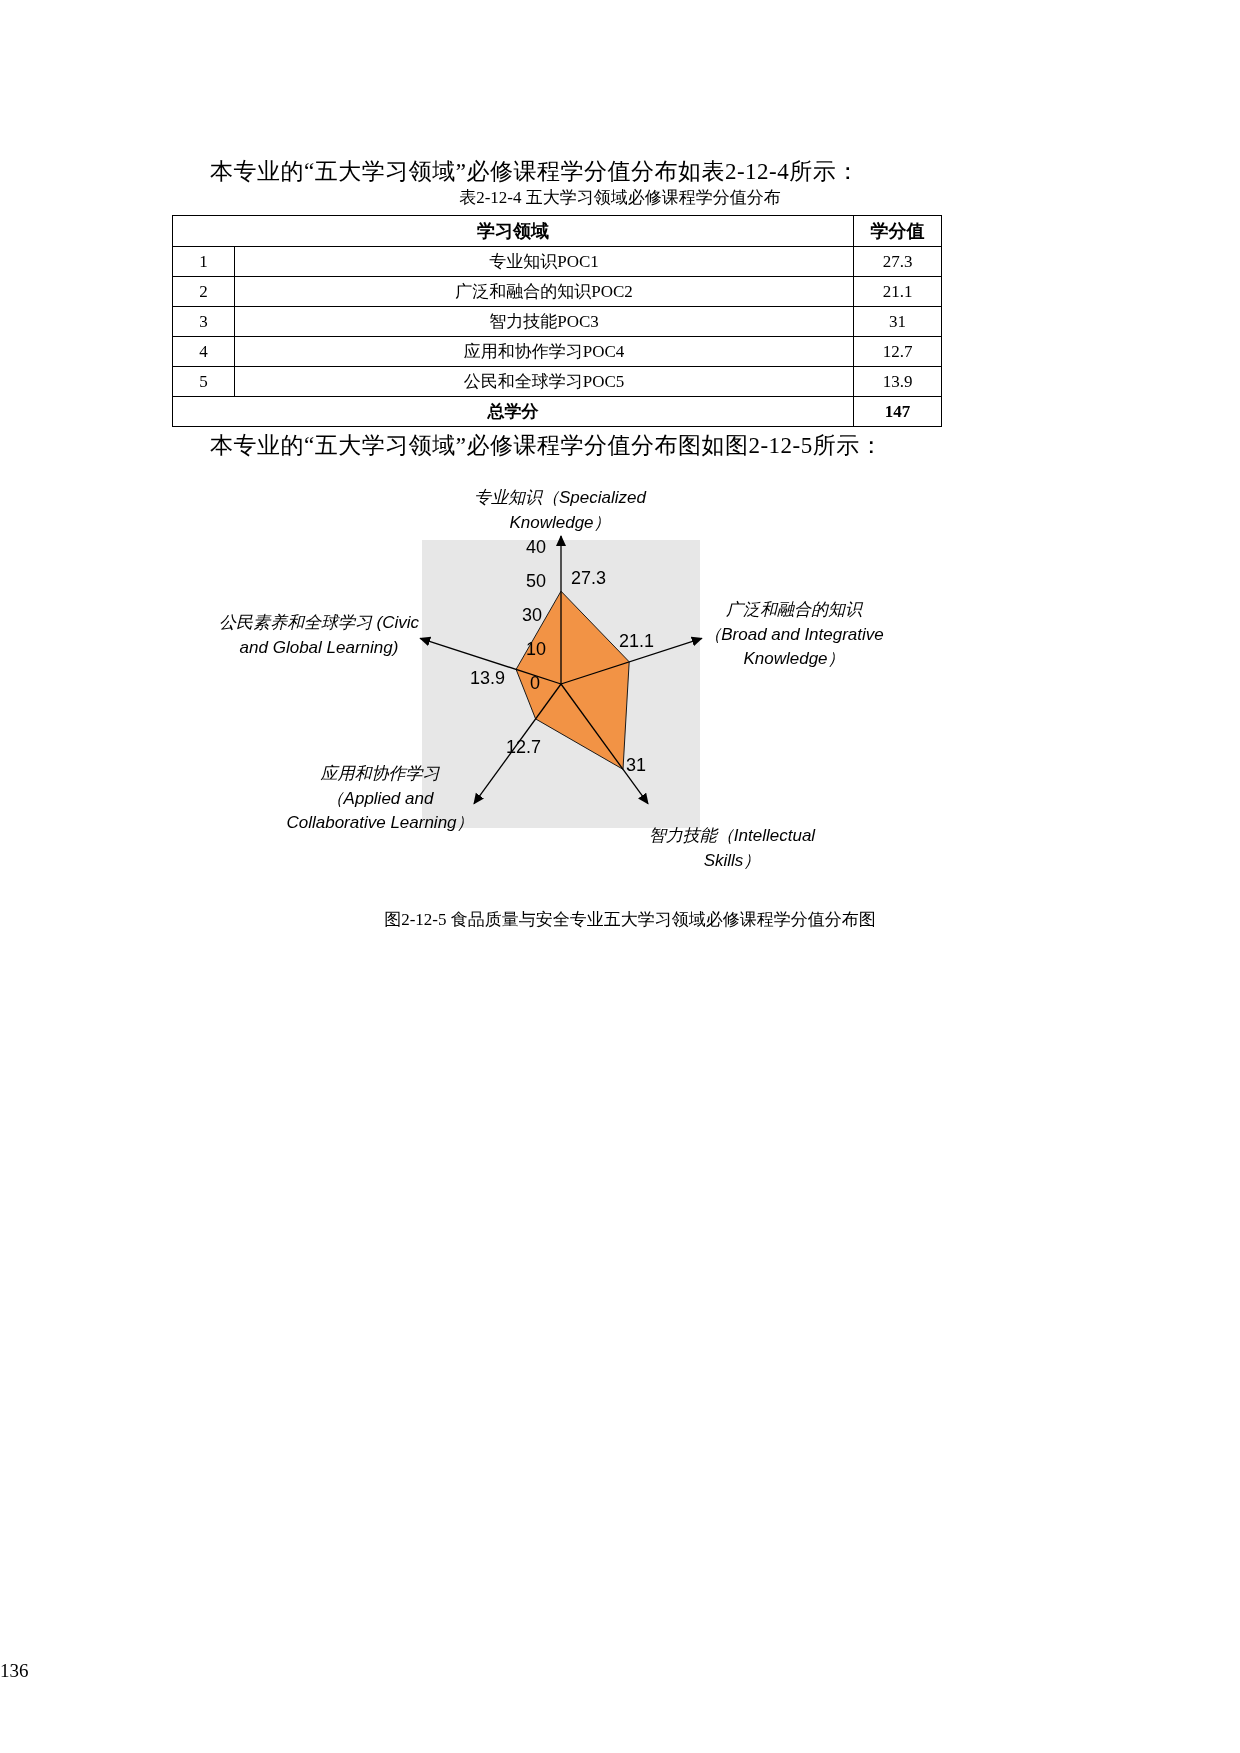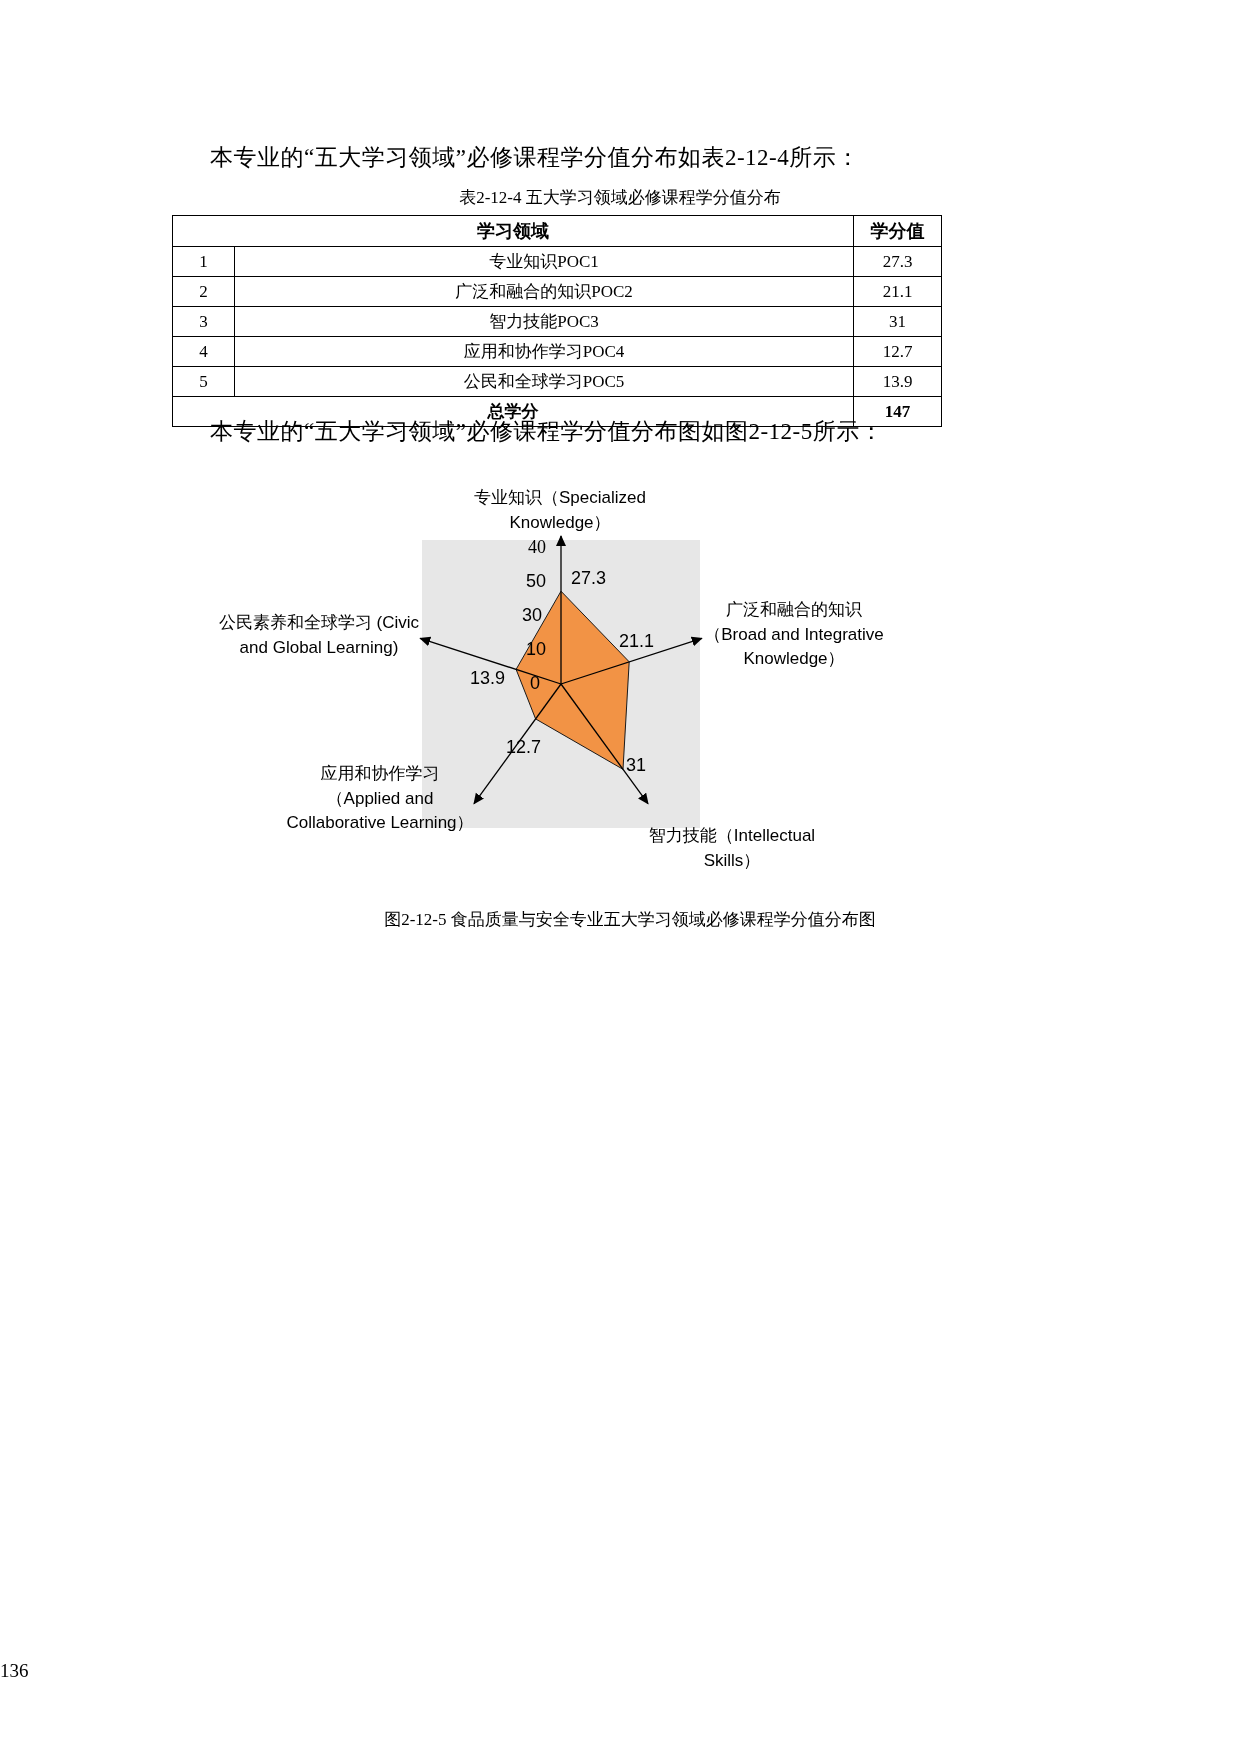--- a/index.html
+++ b/index.html
@@ -12,20 +12,21 @@
     font-family: "Liberation Serif", serif;
     color: #000;
     overflow: hidden;
   }
   .intro {
     position: absolute;
     left: 210px;
     font-size: 23px;
     letter-spacing: 0.5px;
     white-space: nowrap;
+    margin-top: 14px;
   }
   .intro-1 { top: 142px; }
   .intro-2 { top: 416px; }
   .caption {
     position: absolute;
     left: 0; width: 100%;
     text-align: center;
     font-size: 17px;
   }
   .cap-table { top: 186px; }
@@ -62,33 +63,34 @@
     position: absolute;
     left: 0; top: 0;
     width: 1240px; height: 430px;
     pointer-events: none;
   }
   .axis-label {
     position: absolute;
     text-align: center;
     font-size: 17px;
     line-height: 1.45;
+    font-style: italic;
   }
   .al-0 { left: 440px; top: 6px;   width: 240px; }
   .al-1 { left: 698px; top: 118px; width: 192px; }
   .al-2 { left: 636px; top: 296px; width: 192px; margin-top: 48px; }
   .al-3 { left: 284px; top: 282px; width: 192px; }
   .al-4 { left: 210px; top: 131px; width: 218px; }
   .tick {
     position: absolute;
     width: 40px;
     text-align: right;
     font-size: 18px;
   }
-  .t40 { left: 506px; top: 57px; font-family: Liberation Serif, serif; }
+  .t40 { left: 506px; top: 57px; }
   .t30 { left: 506px; top: 91px; }
   .t20 { left: 502px; top: 125px; }
   .t10 { left: 506px; top: 159px; }
   .t0  { left: 500px; top: 193px; }
   .val {
     position: absolute;
     font-size: 18px;
     white-space: nowrap;
   }
   .v0 { left: 571px; top: 88px;  }

